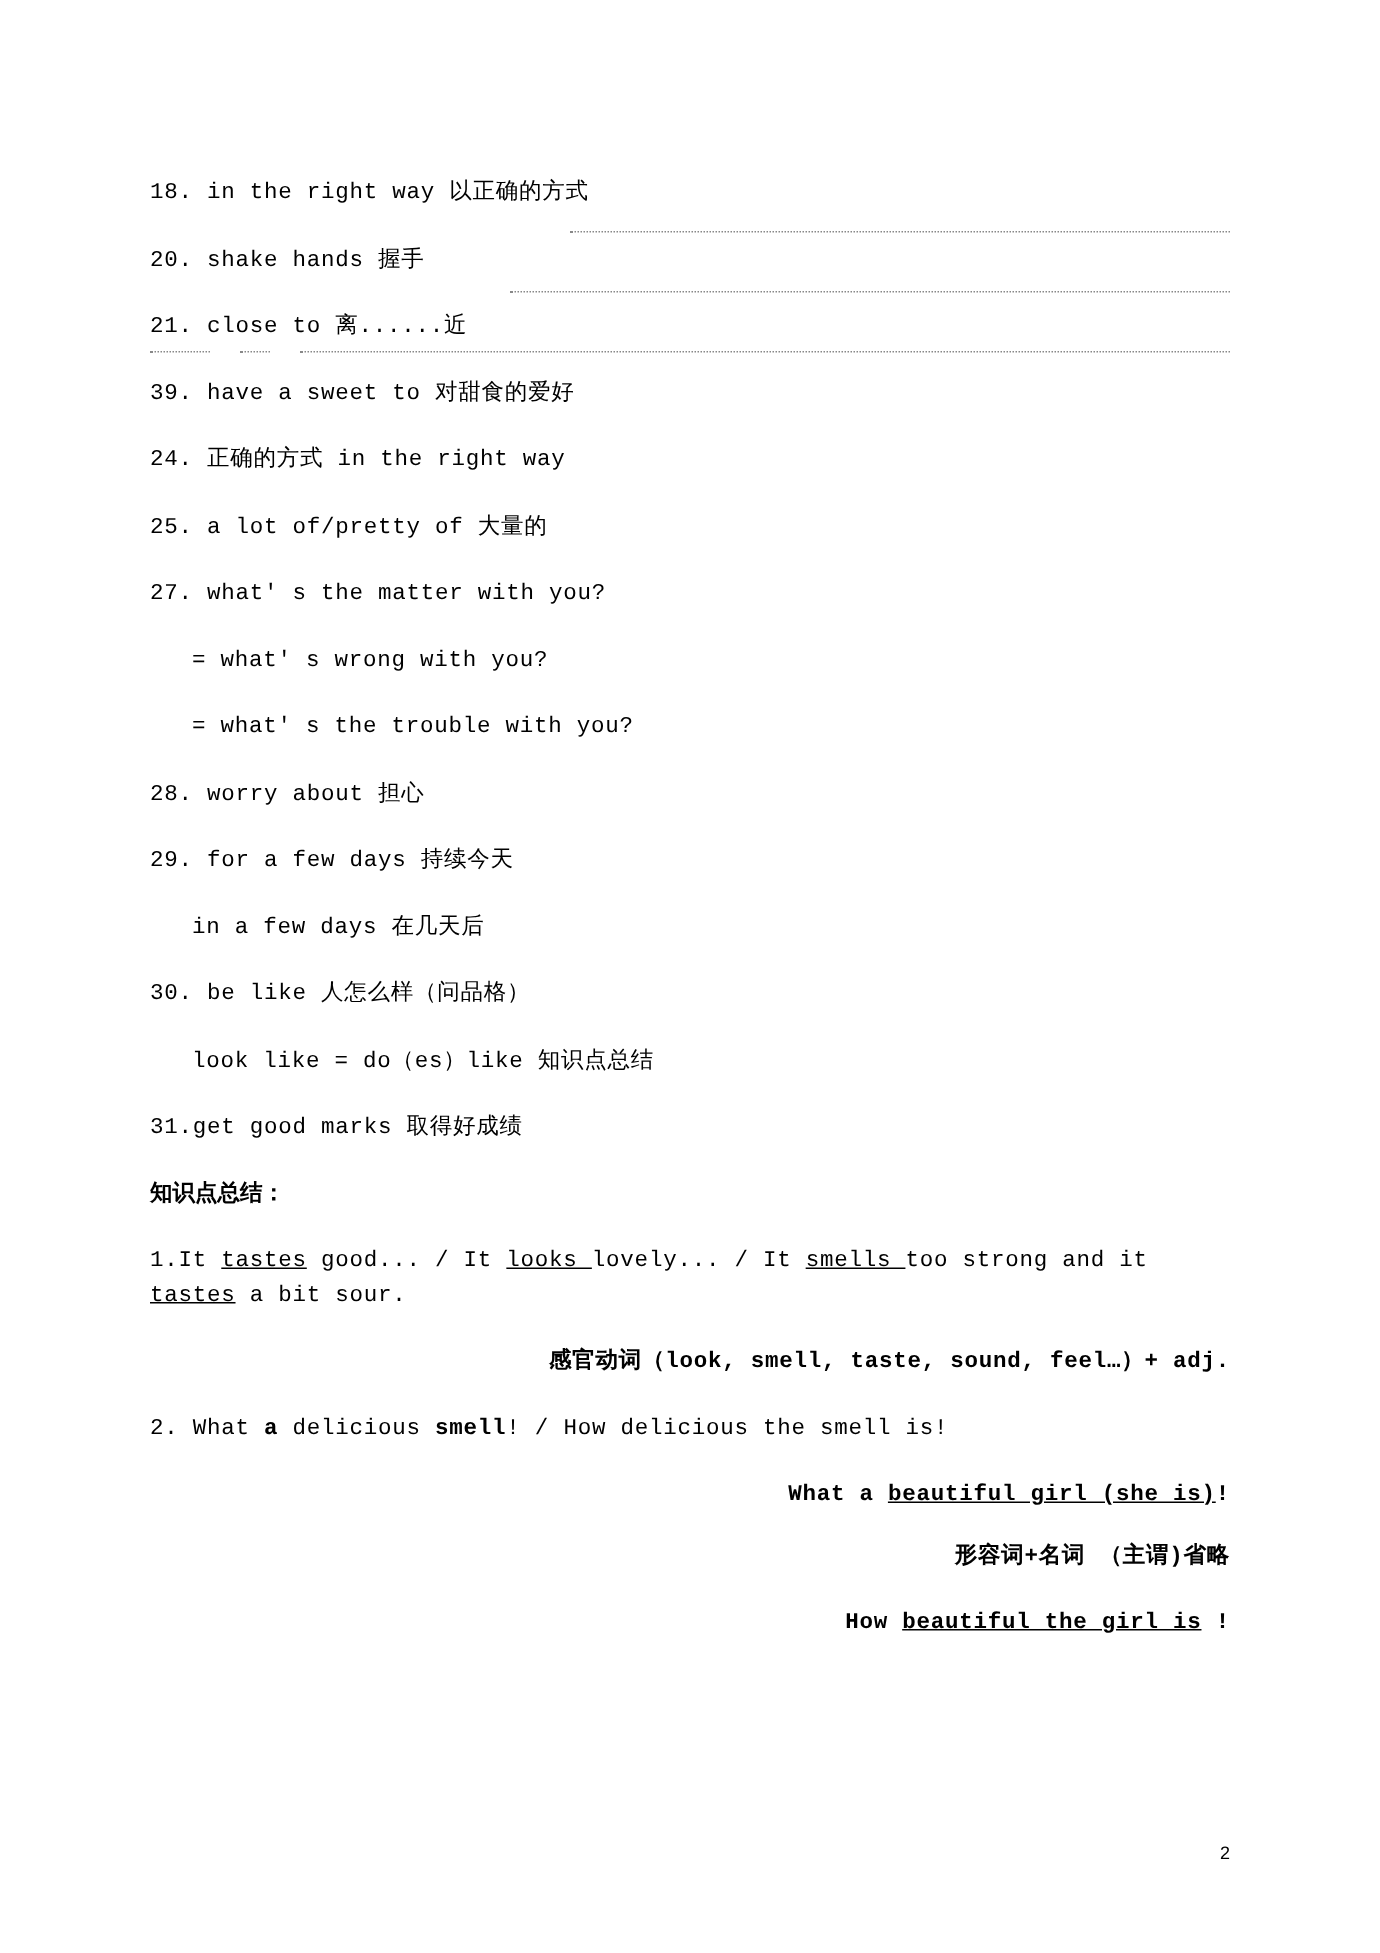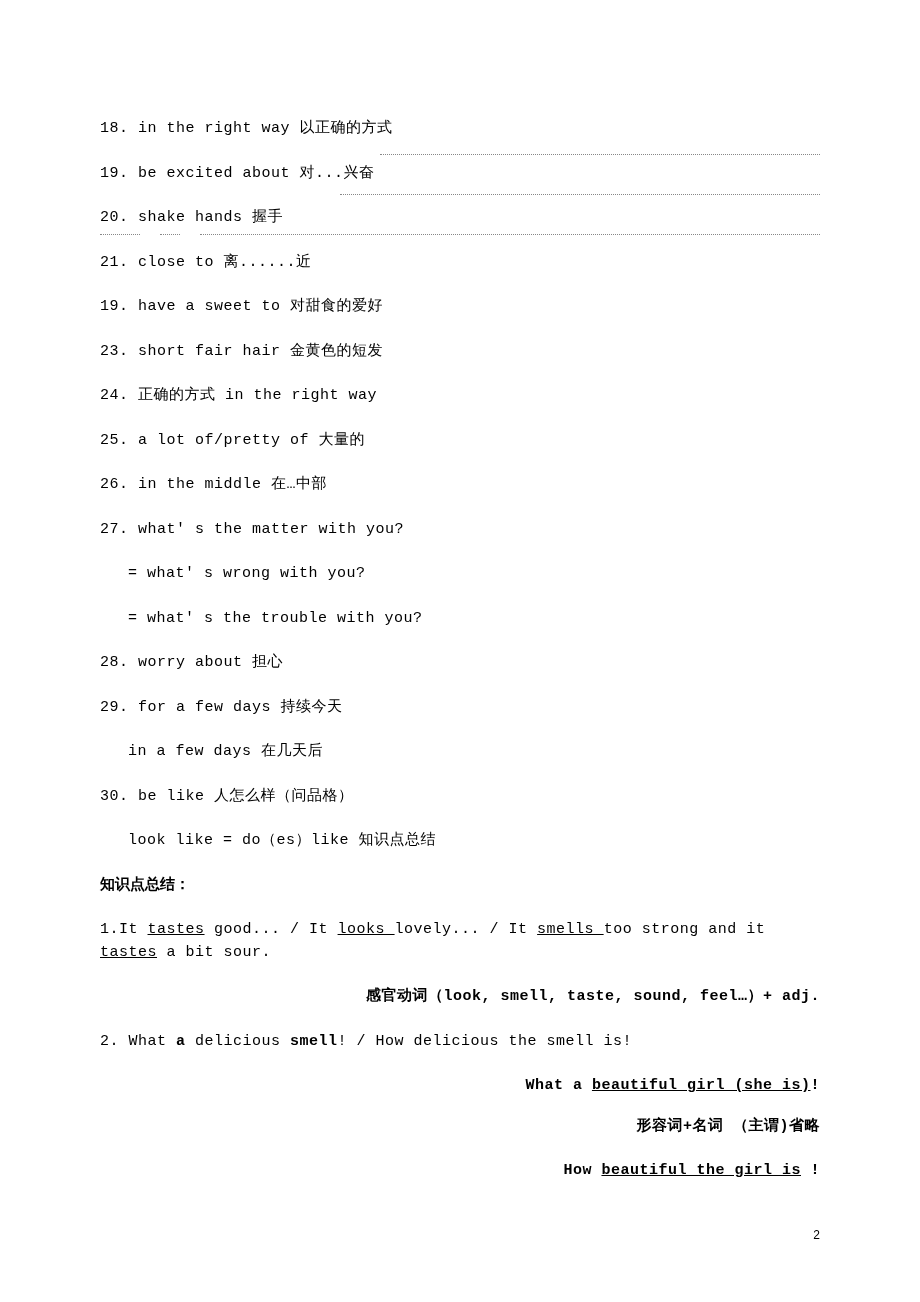--- a/index.html
+++ b/index.html
@@ -59,36 +59,34 @@
 
 <div class="page">
 
   <div class="dotted-top-right dotted1"></div>
   <div class="dotted-top-right dotted2"></div>
   <div class="dotted-top-right dotted3a"></div>
   <div class="dotted-top-right dotted3b"></div>
   <div class="dotted-top-right dotted3c"></div>
 
   <div class="line mono">18. in the right way   以正确的方式</div>
-  <div class="line mono">19. be excited about   对...兴奋</div>
   <div class="line mono">20. shake hands   握手</div>
   <div class="line mono">21. close to   离......近</div>
-  <div class="line mono">19. have a sweet to 对甜食的爱好</div>
-  <div class="line mono">23. short fair hair   金黄色的短发</div>
+  <div class="line mono">39. have a sweet to 对甜食的爱好</div>
   <div class="line mono">24. 正确的方式 in the right way</div>
   <div class="line mono">25. a lot of/pretty of 大量的</div>
-  <div class="line mono">26. in the middle  在…中部</div>
   <div class="line mono">27. what' s the matter with you?</div>
   <div class="line mono indent1">= what' s wrong with you?</div>
   <div class="line mono indent1">= what' s the trouble with you?</div>
   <div class="line mono">28. worry about   担心</div>
   <div class="line mono">29. for a few days 持续今天</div>
   <div class="line mono indent1">in a few days    在几天后</div>
   <div class="line mono">30. be like 人怎么样（问品格）</div>
   <div class="line mono indent1">look like = do（es）like 知识点总结</div>
+  <div class="line mono">31.get good marks   取得好成绩</div>
 
   <div class="line section-heading">知识点总结：</div>
 
   <div class="line mono">
     <span>1.It </span><span class="underline">tastes</span><span> good... / It </span><span class="underline">looks </span><span>lovely... / It </span><span class="underline">smells </span><span>too strong and it </span><span class="underline">tastes</span><span> a bit sour.</span>
   </div>
 
   <div class="line mono bold">感官动词（look, smell, taste, sound, feel…）+ adj.</div>
 
   <div class="line mono">

